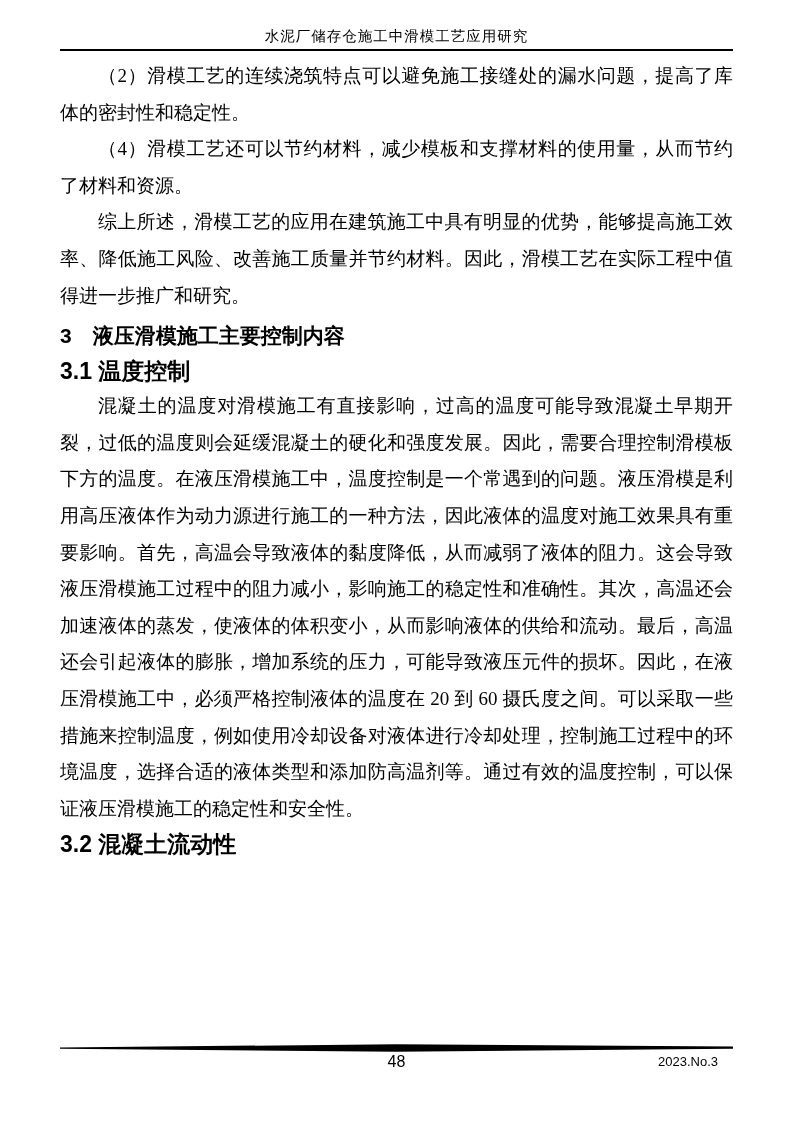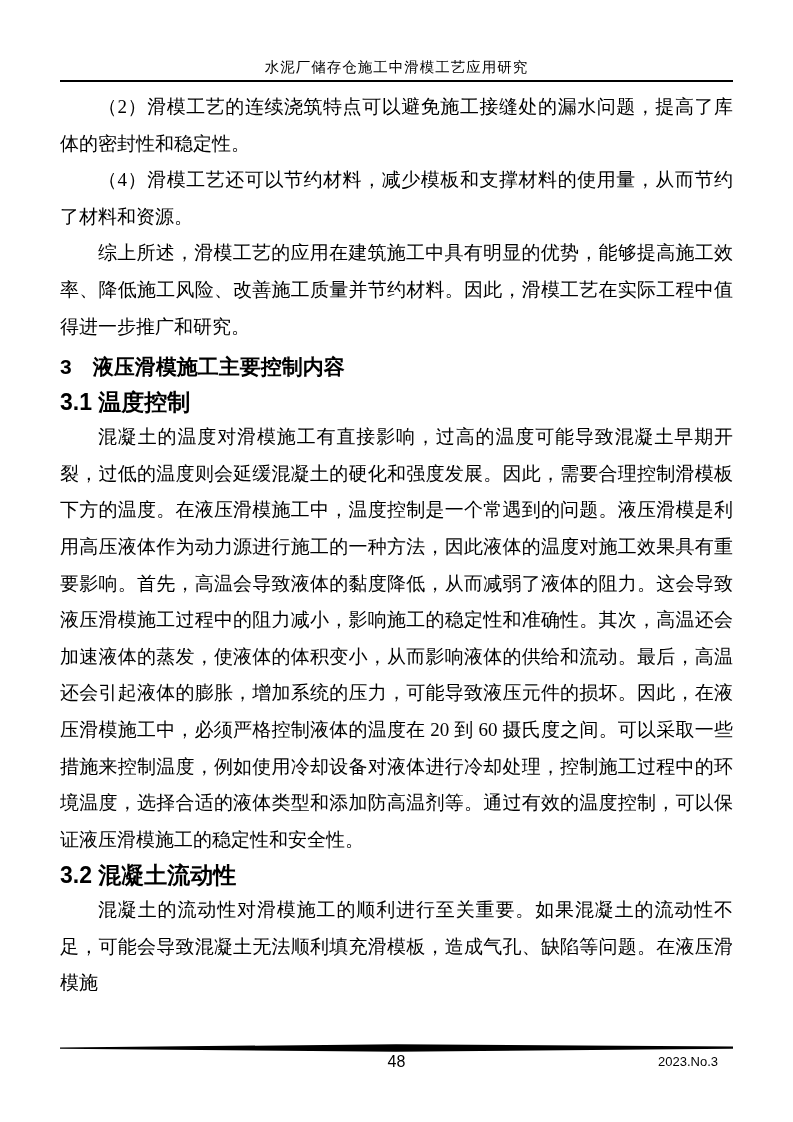--- a/index.html
+++ b/index.html
@@ -11,21 +11,21 @@
     position: relative;
     width: 793px;
     height: 1122px;
     background: #ffffff;
     color: #000000;
     font-family: "Liberation Serif", "DejaVu Serif", serif;
     overflow: hidden;
   }
   
   .header {
-    padding-top: 57px;
+    padding-top: 26px;
     text-align: center;
   }
   .running-title {
     font-size: 14.5px;
     letter-spacing: 1px;
     line-height: 20px;
   }
   .header-rule {
     width: 673px;
     margin: 3px auto 0 auto;
@@ -106,21 +106,20 @@
     <p class="para">（2）滑模工艺的连续浇筑特点可以避免施工接缝处的漏水问题，提高了库体的密封性和稳定性。</p>
     <p class="para">（4）滑模工艺还可以节约材料，减少模板和支撑材料的使用量，从而节约了材料和资源。</p>
     <p class="para">综上所述，滑模工艺的应用在建筑施工中具有明显的优势，能够提高施工效率、降低施工风险、改善施工质量并节约材料。因此，滑模工艺在实际工程中值得进一步推广和研究。</p>
 
     <h2 class="h-section">3　液压滑模施工主要控制内容</h2>
 
     <h3 class="h-sub">3.1 温度控制</h3>
     <p class="para">混凝土的温度对滑模施工有直接影响，过高的温度可能导致混凝土早期开裂，过低的温度则会延缓混凝土的硬化和强度发展。因此，需要合理控制滑模板下方的温度。在液压滑模施工中，温度控制是一个常遇到的问题。液压滑模是利用高压液体作为动力源进行施工的一种方法，因此液体的温度对施工效果具有重要影响。首先，高温会导致液体的黏度降低，从而减弱了液体的阻力。这会导致液压滑模施工过程中的阻力减小，影响施工的稳定性和准确性。其次，高温还会加速液体的蒸发，使液体的体积变小，从而影响液体的供给和流动。最后，高温还会引起液体的膨胀，增加系统的压力，可能导致液压元件的损坏。因此，在液压滑模施工中，必须严格控制液体的温度在 20 到 60 摄氏度之间。可以采取一些措施来控制温度，例如使用冷却设备对液体进行冷却处理，控制施工过程中的环境温度，选择合适的液体类型和添加防高温剂等。通过有效的温度控制，可以保证液压滑模施工的稳定性和安全性。</p>
 
     <h3 class="h-sub">3.2 混凝土流动性</h3>
-    <p class="para">混凝土的流动性对滑模施工的顺利进行至关重要。如果混凝土的流动性不足，可能会导致混凝土无法顺利填充滑模板，造成气孔、缺陷等问题。在液压滑模施</p>
   </div>
 
   <div class="footer">
     <svg class="footer-divider-svg" viewBox="0 0 673 8" preserveAspectRatio="none">
       <polygon points="0,3.6 336,0.2 673,2.6 673,4.8 336,7.8 0,4.8" fill="#000000"></polygon>
     </svg>
     <div class="footer-row">
       <span class="page-num">48</span>
       <span class="issue">2023.No.3</span>
     </div>

